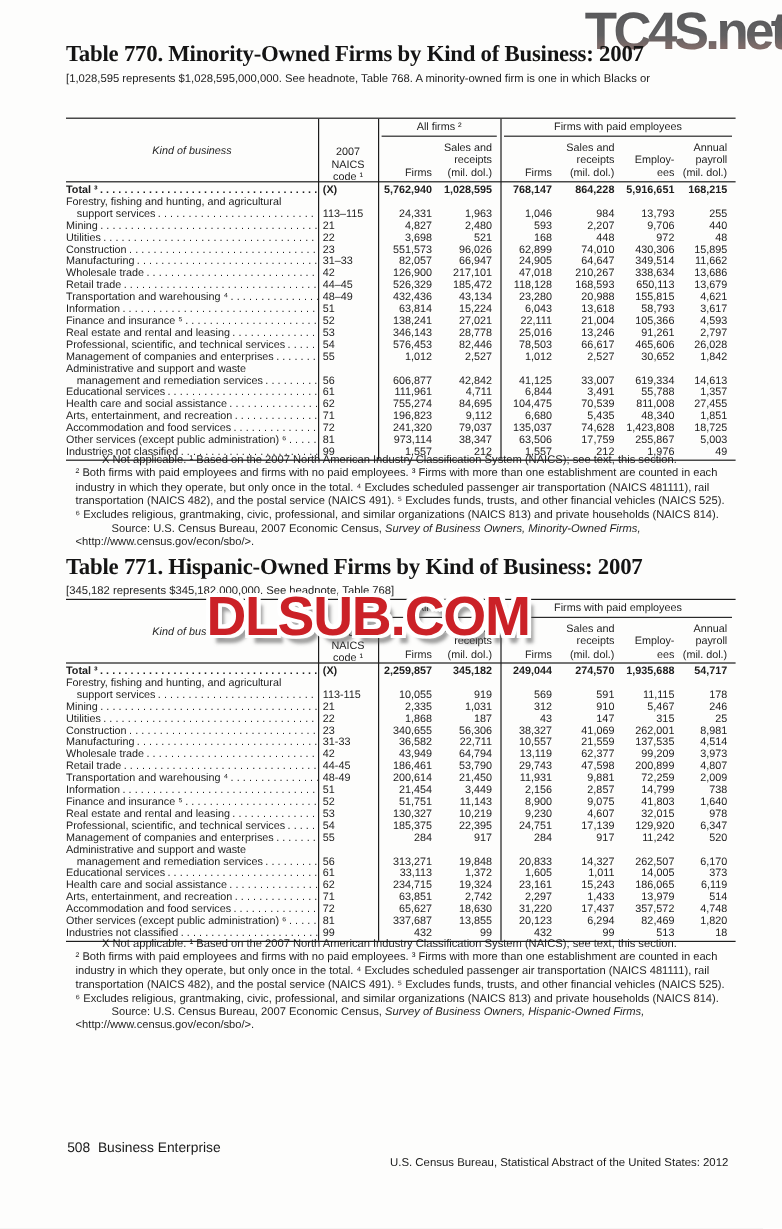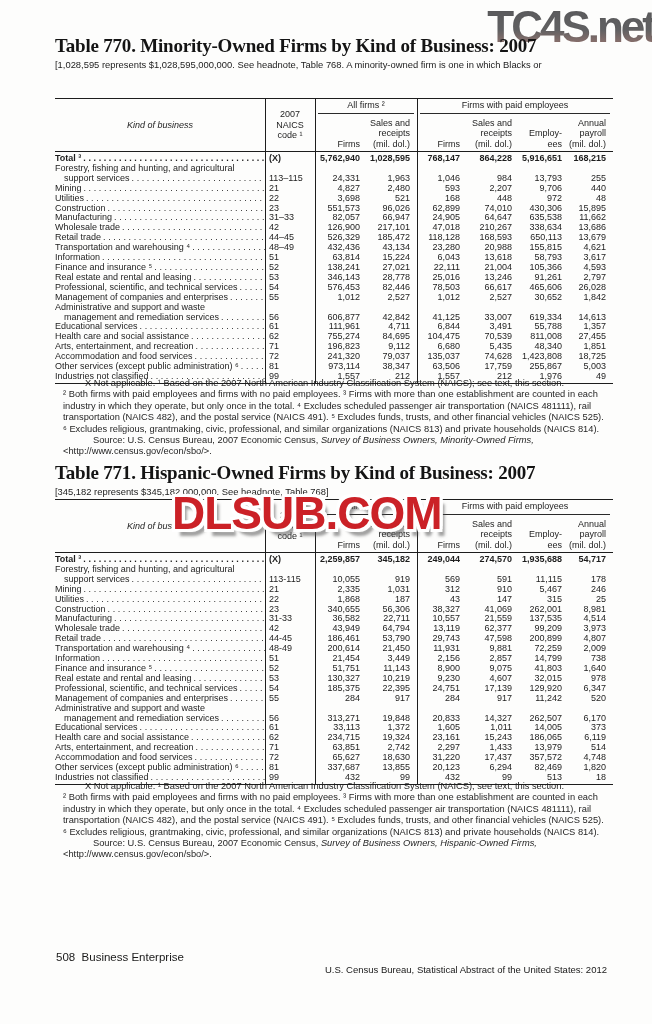--- a/index.html
+++ b/index.html
@@ -26,21 +26,21 @@
   .notes{position:absolute;left:63px;width:558px;font-size:9.3px;line-height:11.4px;color:#1f1f1f;}
   .notes .ind{text-indent:22px;}
   .notes .ind2{text-indent:30px;}
   .notes .it{font-style:italic;}
   
   .tblwrap{position:absolute;left:55px;width:558px;border-top:1.6px solid #1d1d1d;
            border-bottom:1.6px solid #1d1d1d;font-size:9px;}
   .thead{position:relative;height:52px;border-bottom:1.1px solid #1d1d1d;font-size:9px;}
   .h-kind{position:absolute;left:0;top:0;width:210px;height:52px;display:flex;
           align-items:center;justify-content:center;font-style:italic;}
-  .h-naics{position:absolute;left:210px;top:0;width:50px;height:52px;display:flex;
+  .h-naics{position:absolute;left:210px;top:12px;width:50px;height:52px;display:flex;
            align-items:center;justify-content:center;text-align:center;white-space:pre-line;line-height:10.5px;}
   .h-grp{position:absolute;top:1px;height:13px;text-align:center;border-bottom:1px solid #2a2a2a;}
   .h-g1{left:263px;width:96px;}
   .h-g2{left:365px;width:190px;}
   .h-sub{position:absolute;bottom:2px;text-align:right;white-space:pre-line;line-height:10.5px;}
   .vrule{position:absolute;top:0;bottom:0;width:1.1px;background:#1d1d1d;}
   .tbody{position:relative;padding-top:2px;padding-bottom:1px;}
   .trow{display:flex;align-items:flex-end;line-height:9.9px;}
   .c-label{width:210px;}
   .c-label .ln{display:flex;align-items:baseline;}
@@ -169,21 +169,21 @@
             <div class="ln">
               <span>Manufacturing</span>
               <span class="lead">................................................................................................................................................................</span>
             </div>
           </div>
           <div class="c-naics">31–33</div>
           <div class="c-n w1">82,057</div>
           <div class="c-n w2">66,947</div>
           <div class="c-n w3">24,905</div>
           <div class="c-n w4">64,647</div>
-          <div class="c-n w5">635,538</div>
+          <div class="c-n w5">349,514</div>
           <div class="c-n w6">11,662</div>
         </div>
         <div class="trow">
           <div class="c-label">
             <div class="ln">
               <span>Wholesale trade</span>
               <span class="lead">................................................................................................................................................................</span>
             </div>
           </div>
           <div class="c-naics">42</div>

